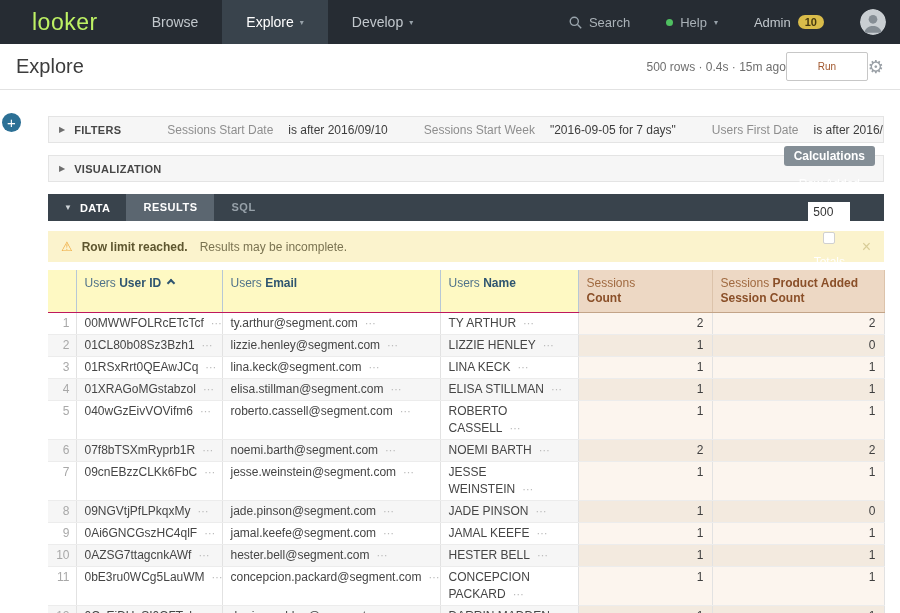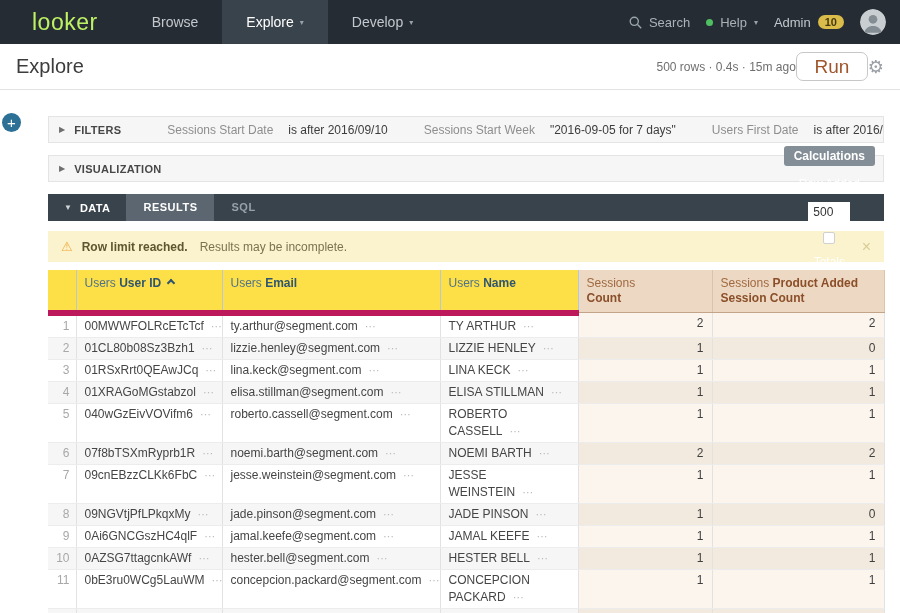--- a/index.html
+++ b/index.html
@@ -11,33 +11,33 @@
     overflow:hidden;
     -webkit-font-smoothing:antialiased;
   }
 
   
   .topnav { height:44px; background:#262c33; display:flex; align-items:center; }
   .logo { font-size:23px; color:#bef264; margin:0 30px 0 32px; letter-spacing:.5px; font-weight:400; cursor:pointer; }
   .nav-item { height:44px; display:flex; align-items:center; gap:6px; padding:0 24px; font-size:14px; color:#c2c8cd; cursor:pointer; }
   .nav-item.active { background:#39434c; color:#ffffff; }
   .chev { font-size:8px; color:#97a1a9; }
-  .topnav-right { margin-left:auto; display:flex; align-items:center; gap:16px; padding-right:14px; }
+  .topnav-right { margin-left:auto; display:flex; align-items:center; gap:36px; padding-right:14px; }
   .nav-util { display:flex; align-items:center; gap:7px; font-size:13px; color:#aab2b8; cursor:pointer; }
   .green-dot { width:7px; height:7px; border-radius:50%; background:#4fc061; }
   .admin-label { color:#c2c8cd; }
   .badge { background:#d9bc4a; color:#46390f; font-size:11px; font-weight:bold; border-radius:9px; padding:1px 7px; }
   .avatar { width:26px; height:26px; border-radius:50%; overflow:hidden; cursor:pointer; }
 
   
   .pagehead { height:46px; border-bottom:1px solid #e2e2e2; display:flex; align-items:center; padding:0 16px; background:#fff; }
   .page-title { font-size:20px; color:#3c3c3c; font-weight:400; }
   .pagehead-right { margin-left:auto; display:flex; align-items:center; }
   .stats { font-size:12px; color:#6f6f6f; }
-  .run-btn { width:72px; height:29px; background:#fff; border:1px solid #c7c7c7; border-radius:7px; font-size:19px; color:#a0562c; font-family:inherit; cursor:pointer; }
+  .run-btn { width:82px; height:29px; background:#fff; border:1px solid #c7c7c7; border-radius:2px; font-size:10px; color:#a0562c; font-family:inherit; cursor:pointer; }
   .gear { font-size:18px; color:#9aa0a6; cursor:pointer; line-height:1; }
 
   
   .plus-btn { position:absolute; left:2px; top:113px; width:19px; height:19px; border-radius:50%;
     background:#2c7095; color:#fff; display:flex; align-items:center; justify-content:center;
     font-size:15px; line-height:1; cursor:pointer; }
 
   
   .content { margin:26px 16px 0 48px; }
   .section-bar { background:#f6f6f6; border:1px solid #e4e4e4; height:27px; display:flex; align-items:center;
@@ -64,21 +64,21 @@
   
   .warning { background:#fbf3cd; height:31px; display:flex; align-items:center; padding:0 13px; margin-bottom:8px; font-size:12px; }
   .warn-icon { color:#efa93b; margin-right:9px; font-size:13px; }
   .warn-bold { font-weight:bold; color:#5e562f; margin-right:12px; }
   .warn-text { color:#7a7351;text-align:right; }
   .warn-close { margin-left:auto; color:#d8cc97; font-size:16px; cursor:pointer; line-height:1; }
 
   
   table { border-collapse:collapse; width:836px; table-layout:fixed; font-size:12px; }
   th { vertical-align:top; text-align:left; padding:6px 8px; font-weight:normal; line-height:15px; cursor:pointer; }
-  th.th-dim  { background:#fde047; border-right:1px solid #b7c8d6; border-bottom:6px solid #be185d; }
+  th.th-dim  { background:#fef9c3; border-right:1px solid #b7c8d6; border-bottom:1px solid #be185d; }
   th.th-meas { background:#edd8c4; border-right:1px solid #dcc3ab; border-bottom:1px solid #c3a488; }
   .th-dim  .view  { color:#50728a; }
   .th-dim  .field { color:#2f5570; font-weight:bold; }
   .th-meas .view  { color:#a06a40; }
   .th-meas .field { color:#8a4f28; font-weight:bold; }
   .field.stacked { display:block; }
   .sort-caret { display:inline-block; width:6px; height:6px; border-left:2px solid #2f5570; border-top:2px solid #2f5570;
     transform:rotate(45deg); margin-left:7px; vertical-align:1px; }
 
   td { padding:2px 8px; border-right:1px solid #e2e2e2; border-bottom:1px solid #ececec;

